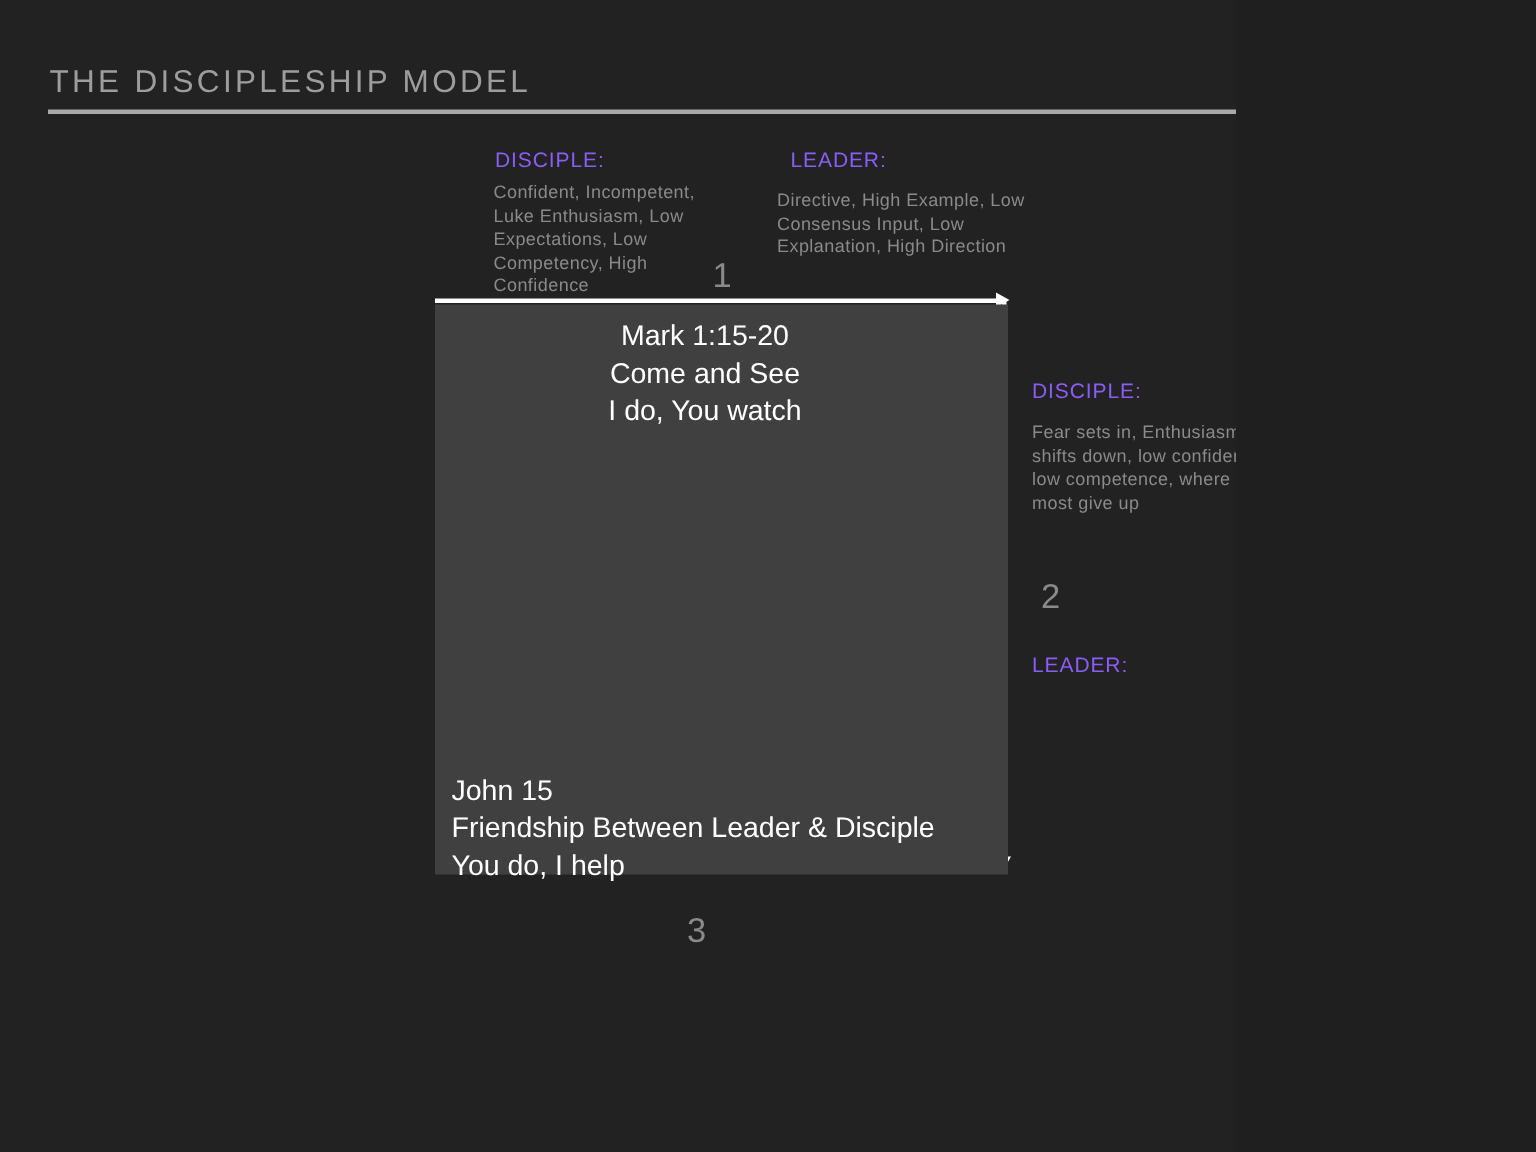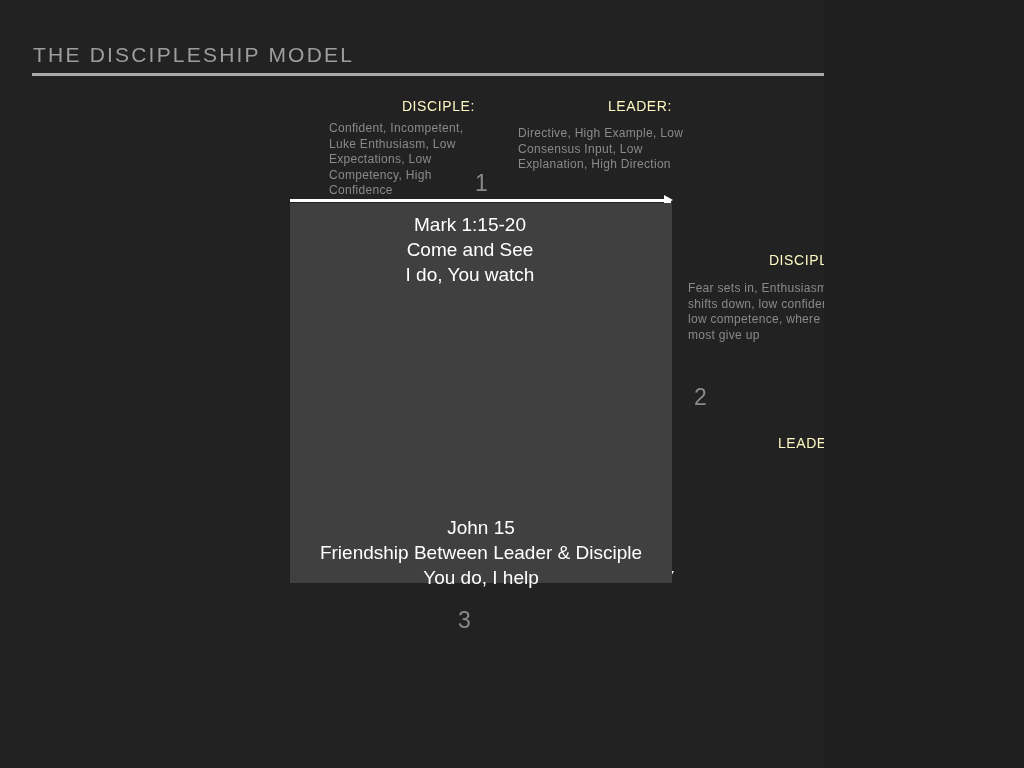--- a/index.html
+++ b/index.html
@@ -33,23 +33,23 @@
     top: 73px;
     width: 960px;
     height: 3px;
     background: #a9a9a9;
   }
 
   
   .heading {
     position: absolute;
     font-size: 14px;
-    color: #fef9c3;
+    color: #8b5cf6;
     letter-spacing: 0.6px;
-    text-align: right;
+    text-align: left;
     white-space: nowrap;
   }
   .para {
     position: absolute;
     font-size: 12px;
     line-height: 15.6px;
     color: #8a8a8a;
     letter-spacing: 0.3px;
   }
   .stage-num {
@@ -89,21 +89,21 @@
   }
   .panel-text {
     position: absolute;
     color: #ffffff;
     font-size: 19px;
     line-height: 25px;
     white-space: pre-line;
   }
   #panel-text-1 { left: 0px;  top: 9px;  width: 360px; text-align: center; }
   #panel-text-2 { left: 22px; top: 158px; width: 360px; text-align: right; }
-  #panel-text-3 { left: 11px; top: 312px; width: 360px; text-align: center; }
+  #panel-text-3 { left: 11px; top: 312px; width: 360px; text-align: left; }
 
   
   .arrow-h {
     position: absolute;
     left: 290px;
     top: 199px;
     width: 376px;
     height: 3px;
     background: #ffffff;
   }

